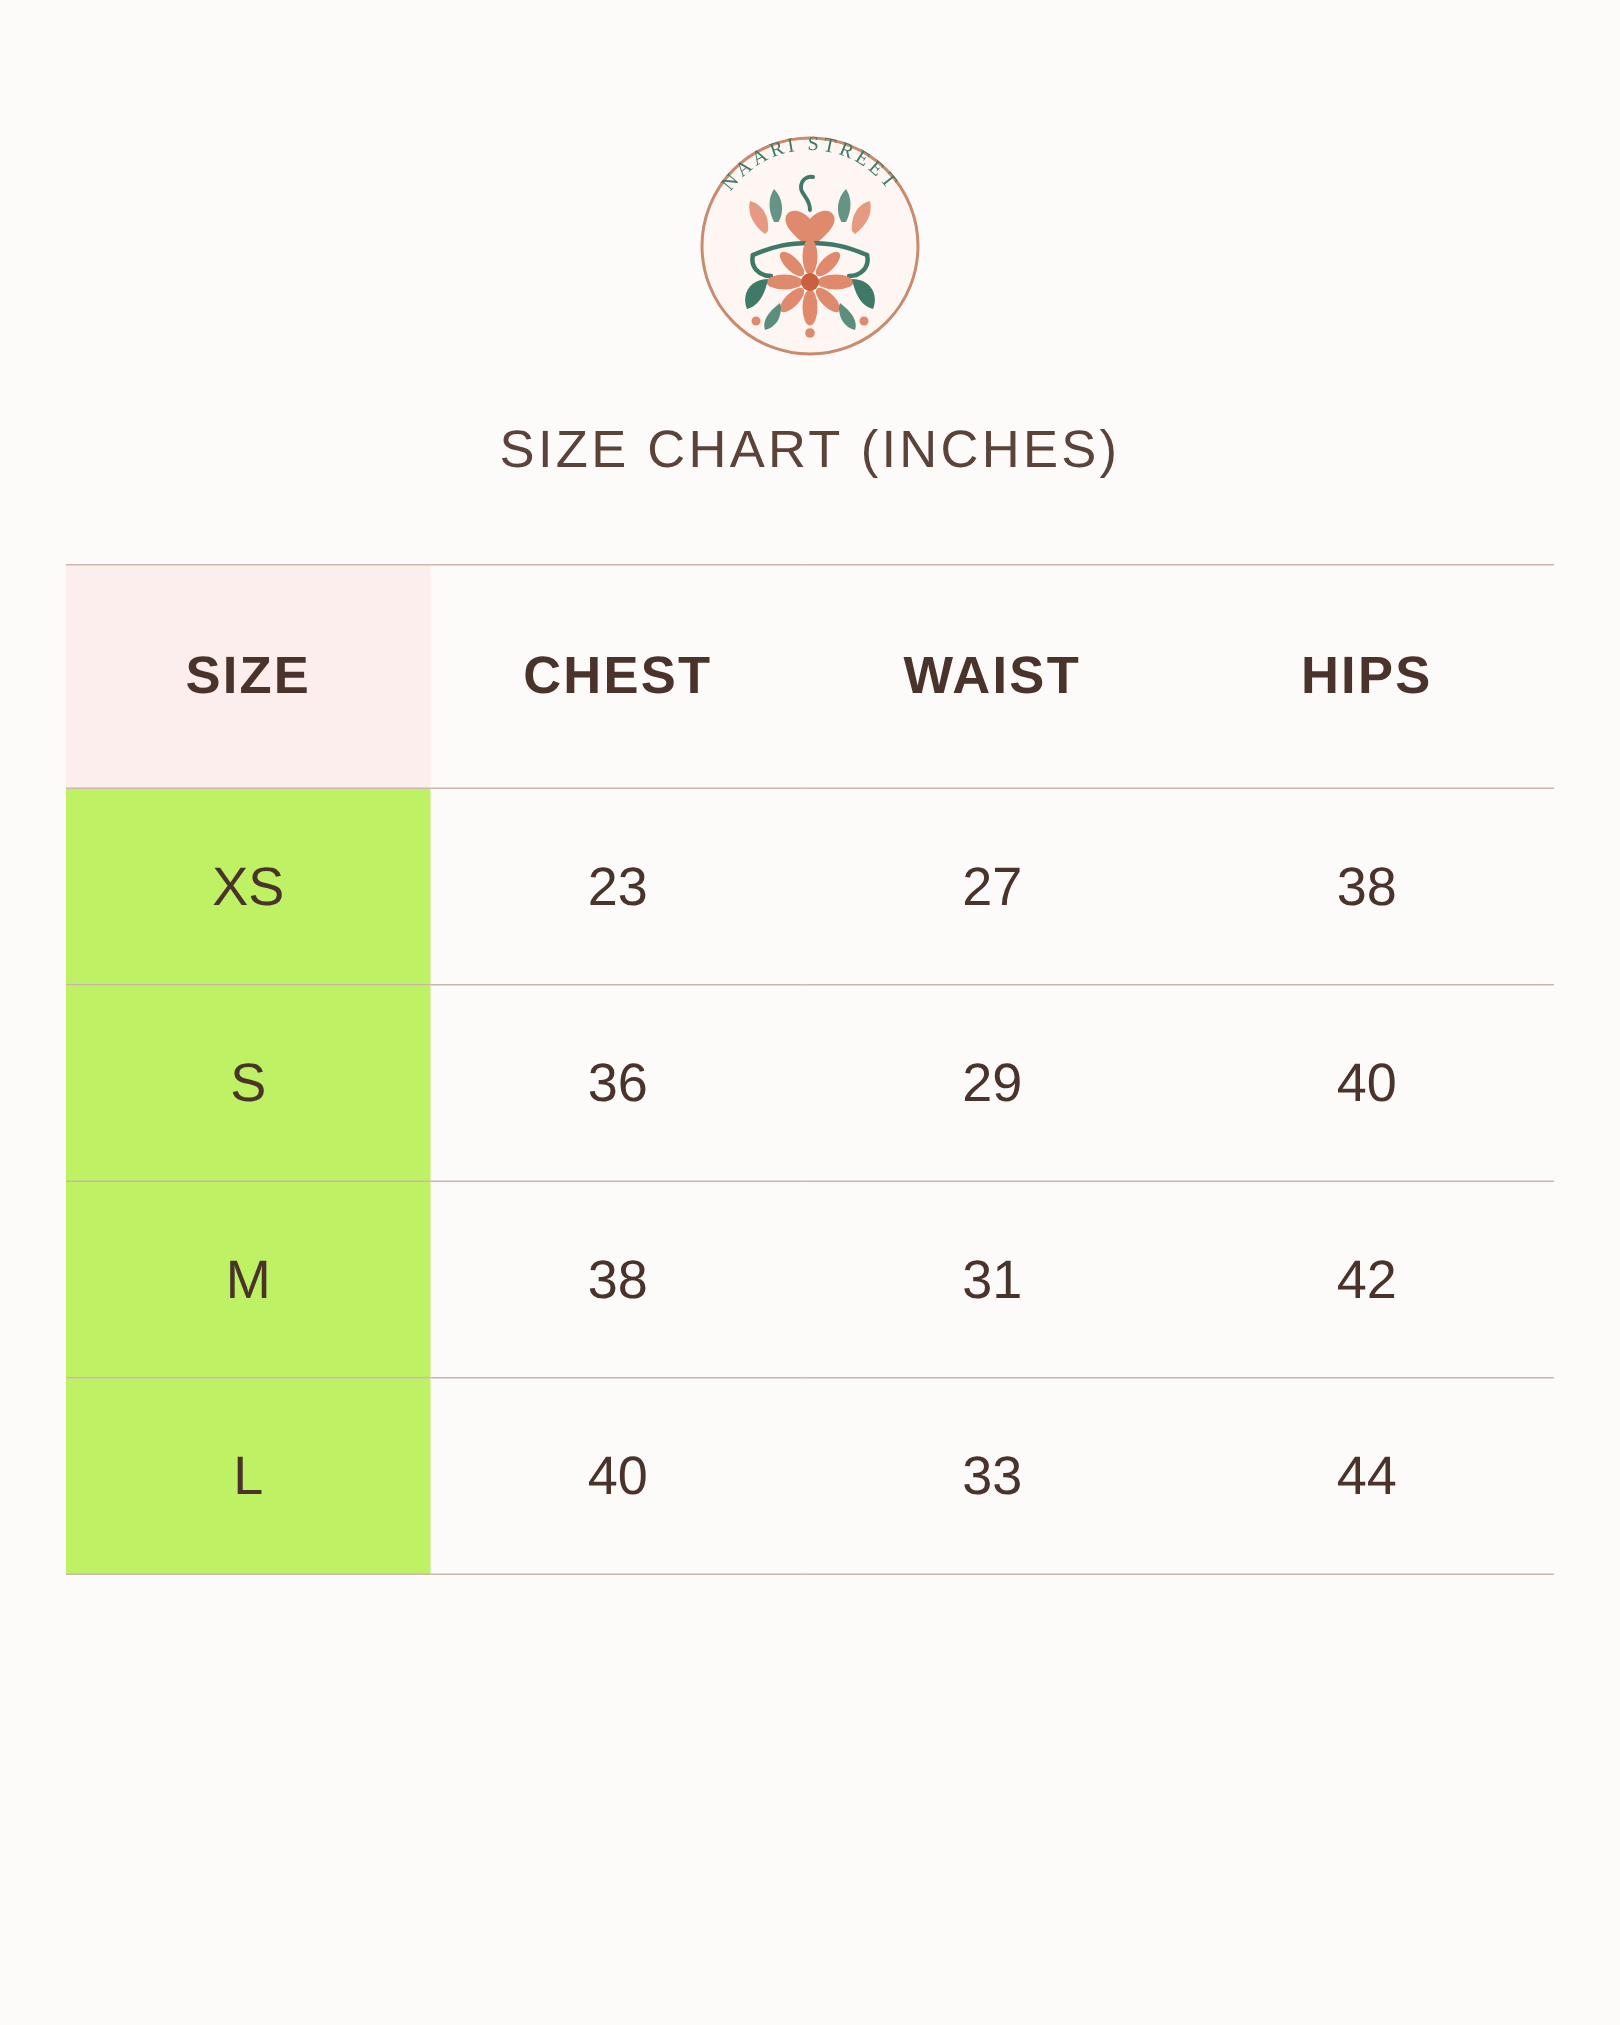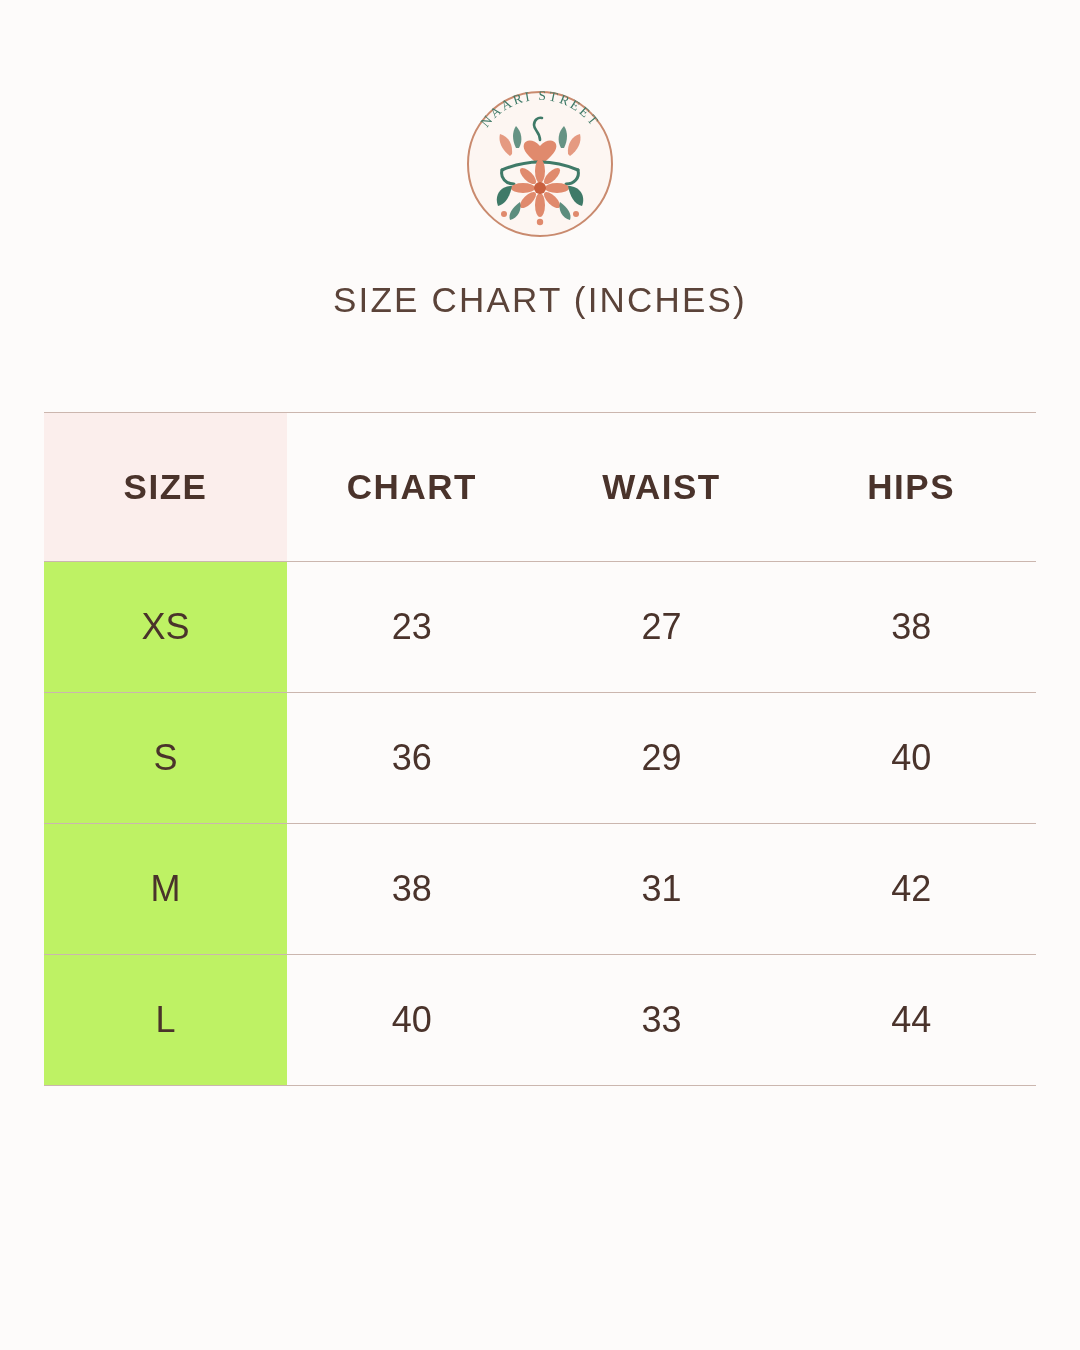--- a/index.html
+++ b/index.html
@@ -57,21 +57,20 @@
 
   
   .table-wrap {
     margin-top: 56px;
     width: 992px;
   }
   table {
     border-collapse: collapse;
     width: 100%;
     table-layout: fixed;
-    margin-top: 36px;
   }
   th, td {
     border-top: 1px solid #cbb6ae;
     border-bottom: 1px solid #cbb6ae;
     text-align: center;
     padding: 0;
   }
   thead th {
     height: 148px;
     font-size: 35px;
@@ -159,21 +158,21 @@
     <table>
       <colgroup>
         <col class="size-col">
         <col class="data-col">
         <col class="data-col">
         <col class="data-col">
       </colgroup>
       <thead>
         <tr>
           <th class="size-cell">SIZE</th>
-          <th>CHART</th>
+          <th>CHEST</th>
           <th>WAIST</th>
           <th>HIPS</th>
         </tr>
       </thead>
       <tbody>
         <tr>
           <td class="size-cell">XS</td>
           <td>23</td>
           <td>27</td>
           <td>38</td>

